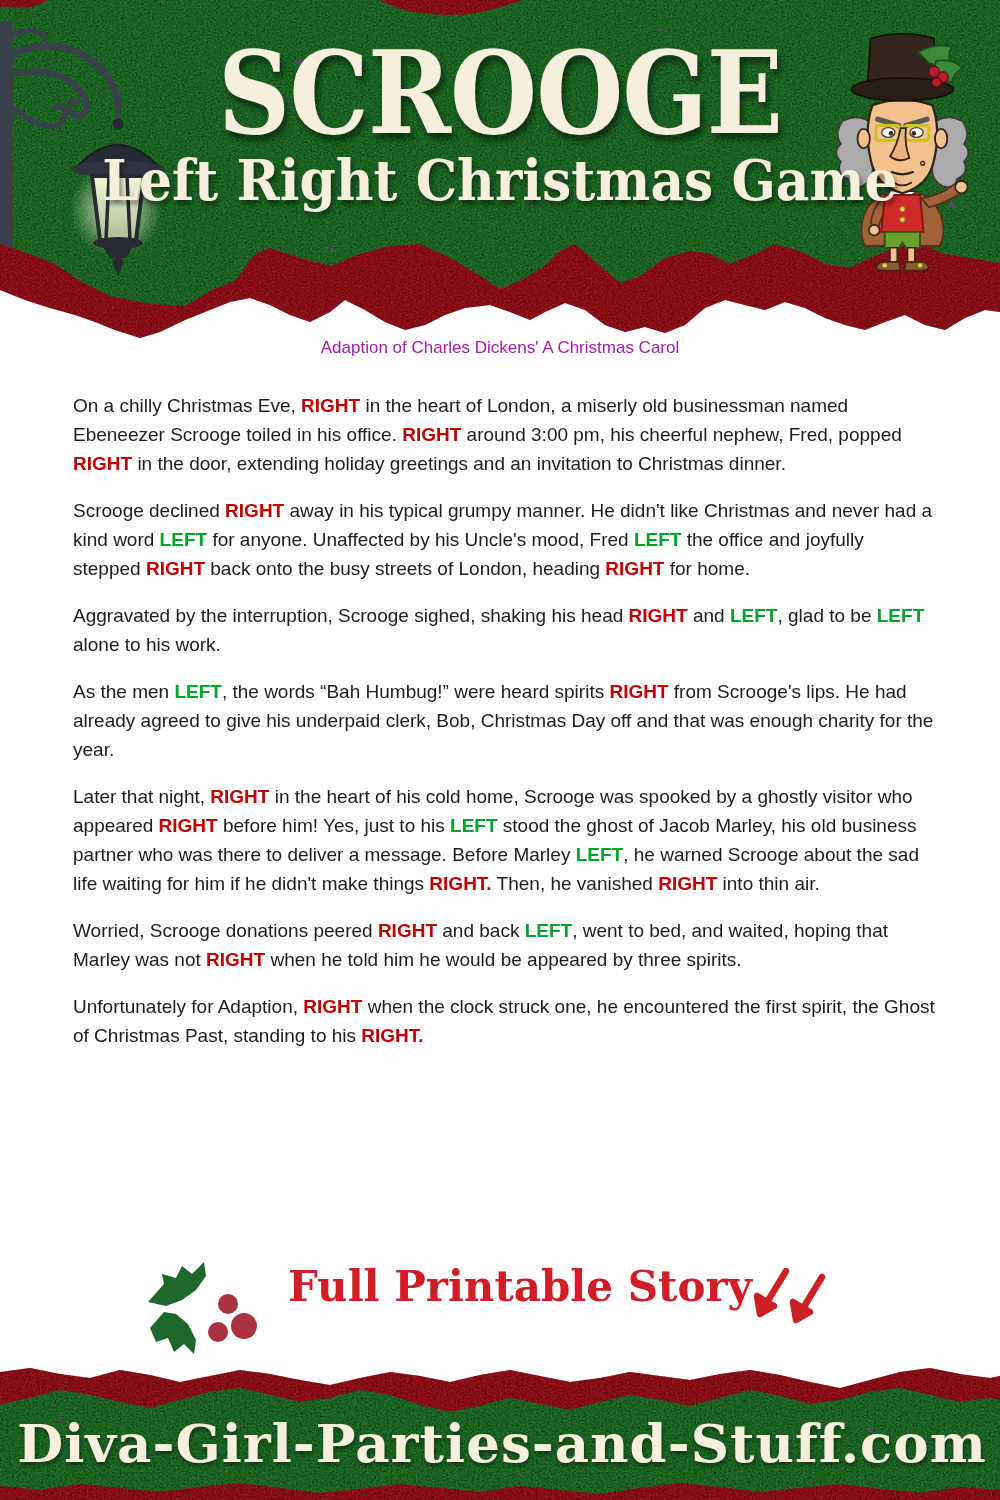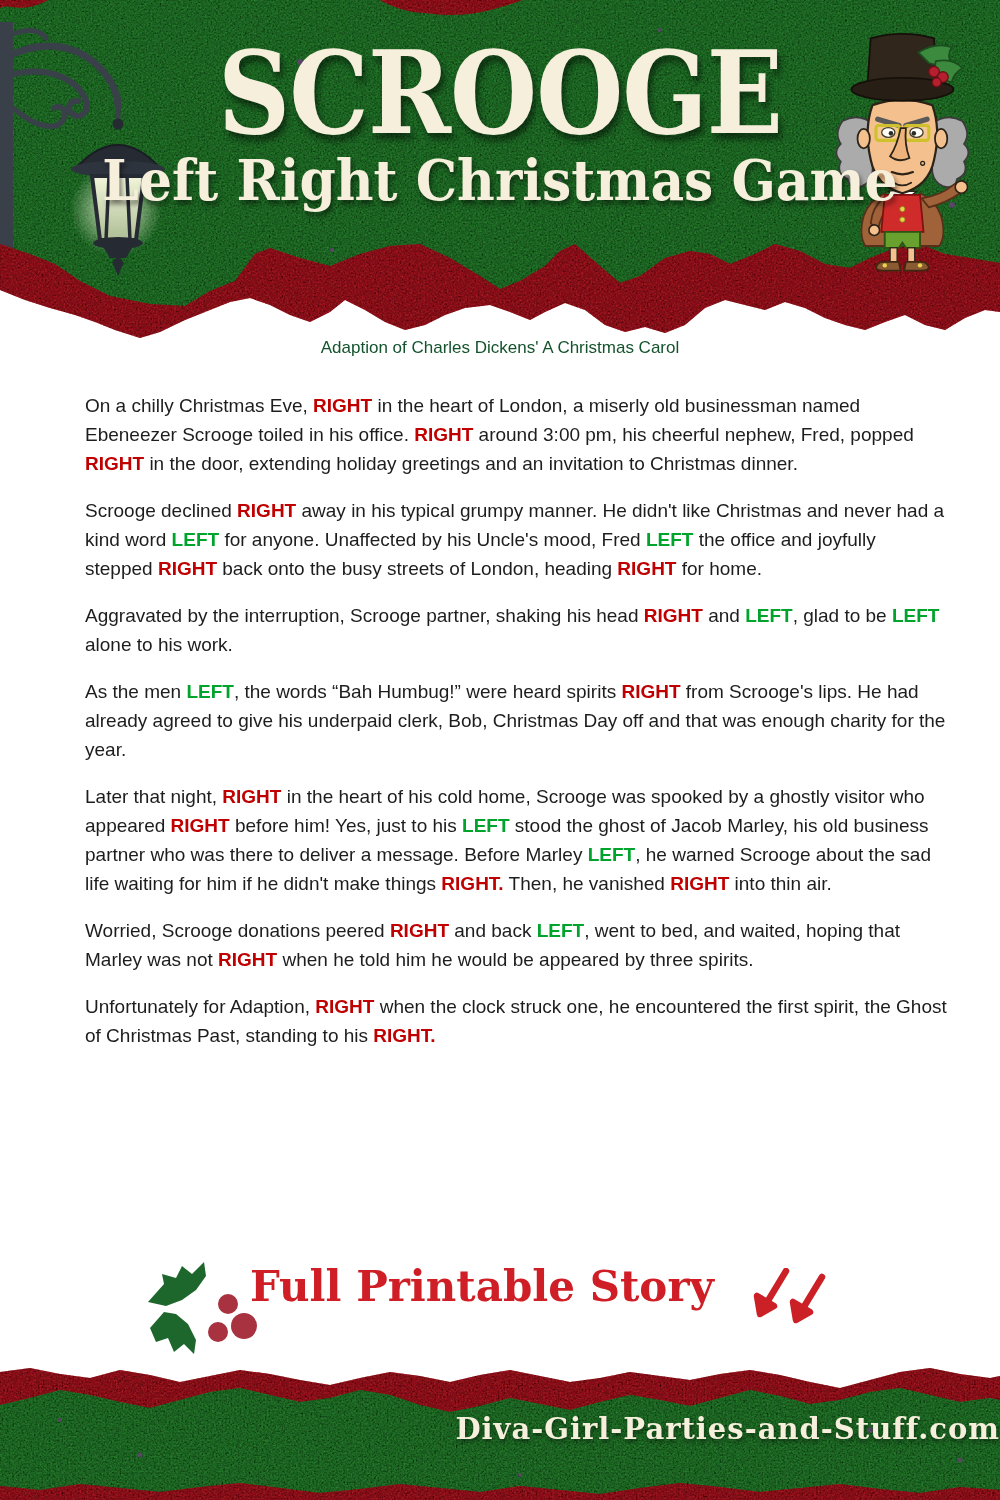--- a/index.html
+++ b/index.html
@@ -28,43 +28,43 @@
     font-size:52px;line-height:1.1;
     color:var(--cream,#F5EFDB);
     transform:scaleY(1.06);transform-origin:top center;
     text-shadow:2px 4px 5px rgba(0,0,0,0.5);
     z-index:6;
   }
 
   
   .adaption-note{
     top:338px;left:0;right:0;text-align:center;
-    font-size:17px;color:#14532d;z-index:2;
+    font-size:17px;color:#a21caf;z-index:2;
   }
   .story{
-    top:391px;left:85px;width:862px;
+    top:391px;left:73px;width:862px;
     font-size:19px;line-height:29px;color:var(--text-color,#1D1D1D);
     z-index:2;
   }
   .story p{margin:0 0 18px 0;}
   .hl-right{color:var(--hl-right,#C00000);font-weight:bold;}
   .hl-left{color:var(--hl-left,#00A32C);font-weight:bold;}
 
   
   .promo{
-    top:1260px;left:250px;width:540px;text-align:left;
+    top:1260px;left:250px;width:540px;text-align:center;
     font-family:"DejaVu Serif",serif;font-weight:bold;
     font-size:42px;line-height:1.3;
     color:var(--promo-red,#CF1E25);
     z-index:6;
   }
   .website{
-    top:1412px;left:4px;right:0;text-align:right;
-    font-family:"DejaVu Serif",serif;font-weight:bold;
-    font-size:29px;letter-spacing:1px;
+    top:1412px;left:4px;right:0;text-align:center;
+    font-family:"DejaVu Serif",serif;font-weight:bold;
+    font-size:53px;letter-spacing:1px;
     color:var(--cream,#F5EFDB);
     text-shadow:1px 3px 4px rgba(0,0,0,0.45);
     z-index:6;
   }
   .z1{z-index:1;} .z5{z-index:5;}
 </style>
 </head>
 <body>
 
 <div class="page">
@@ -198,21 +198,21 @@
   </svg>
 
   <div class="abs header-title">SCROOGE</div>
   <div class="abs header-subtitle">Left Right Christmas Game</div>
 
   <div class="abs adaption-note">Adaption of Charles Dickens' A Christmas Carol</div>
 
   <div class="abs story">
       <p><span>On a chilly Christmas Eve, </span><span class="hl-right">RIGHT</span><span> in the heart of London, a miserly old businessman named Ebeneezer Scrooge toiled in his office. </span><span class="hl-right">RIGHT</span><span> around 3:00 pm, his cheerful nephew, Fred, popped </span><span class="hl-right">RIGHT</span><span> in the door, extending holiday greetings and an invitation to Christmas dinner.</span></p>
       <p><span>Scrooge declined </span><span class="hl-right">RIGHT</span><span> away in his typical grumpy manner. He didn't like Christmas and never had a kind word </span><span class="hl-left">LEFT</span><span> for anyone.  Unaffected by his Uncle's mood, Fred </span><span class="hl-left">LEFT</span><span> the office and joyfully stepped </span><span class="hl-right">RIGHT</span><span> back onto the busy streets of London, heading </span><span class="hl-right">RIGHT</span><span> for home.</span></p>
-      <p><span>Aggravated by the interruption, Scrooge partner, shaking his head </span><span class="hl-right">RIGHT</span><span> and </span><span class="hl-left">LEFT</span><span>, glad to be </span><span class="hl-left">LEFT</span><span> alone to his work.</span></p>
+      <p><span>Aggravated by the interruption, Scrooge sighed, shaking his head </span><span class="hl-right">RIGHT</span><span> and </span><span class="hl-left">LEFT</span><span>, glad to be </span><span class="hl-left">LEFT</span><span> alone to his work.</span></p>
       <p><span>As the men </span><span class="hl-left">LEFT</span><span>, the words “Bah Humbug!” were heard spirits </span><span class="hl-right">RIGHT</span><span> from Scrooge's lips. He had already agreed to give his underpaid clerk, Bob, Christmas Day off and that was enough charity for the year.</span></p>
       <p><span>Later that night, </span><span class="hl-right">RIGHT</span><span> in the heart of his cold home, Scrooge was spooked by a ghostly visitor who appeared </span><span class="hl-right">RIGHT</span><span> before him! Yes, just to his </span><span class="hl-left">LEFT</span><span> stood the ghost of Jacob Marley, his old business partner who was there to deliver a message. Before Marley </span><span class="hl-left">LEFT</span><span>, he warned Scrooge about the sad life waiting for him if he didn't make things </span><span class="hl-right">RIGHT.</span><span> Then, he vanished </span><span class="hl-right">RIGHT</span><span> into thin air.</span></p>
       <p><span>Worried, Scrooge donations peered </span><span class="hl-right">RIGHT</span><span> and back </span><span class="hl-left">LEFT</span><span>, went to bed, and waited, hoping that Marley was not </span><span class="hl-right">RIGHT</span><span> when he told him he would be appeared by three spirits.</span></p>
       <p><span>Unfortunately for Adaption, </span><span class="hl-right">RIGHT</span><span> when the clock struck one, he encountered the first spirit, the Ghost of Christmas Past, standing to his </span><span class="hl-right">RIGHT.</span></p>
     </div>
 
   <svg class="abs z5" style="top:1250px;left:130px;" width="160" height="112" viewBox="0 0 160 112">
     <path d="M18,52 L34,34 L32,24 L46,28 L52,16 L62,24 L74,12 L76,26 L66,40 L52,50 L36,56 Z" fill="#1E672C"></path>
     <path d="M34,62 L20,78 L26,92 L38,88 L44,102 L54,94 L64,104 L66,90 L58,74 L46,64 Z" fill="#1E672C"></path>
     <circle cx="98" cy="54" r="10" fill="#A83240"></circle>

